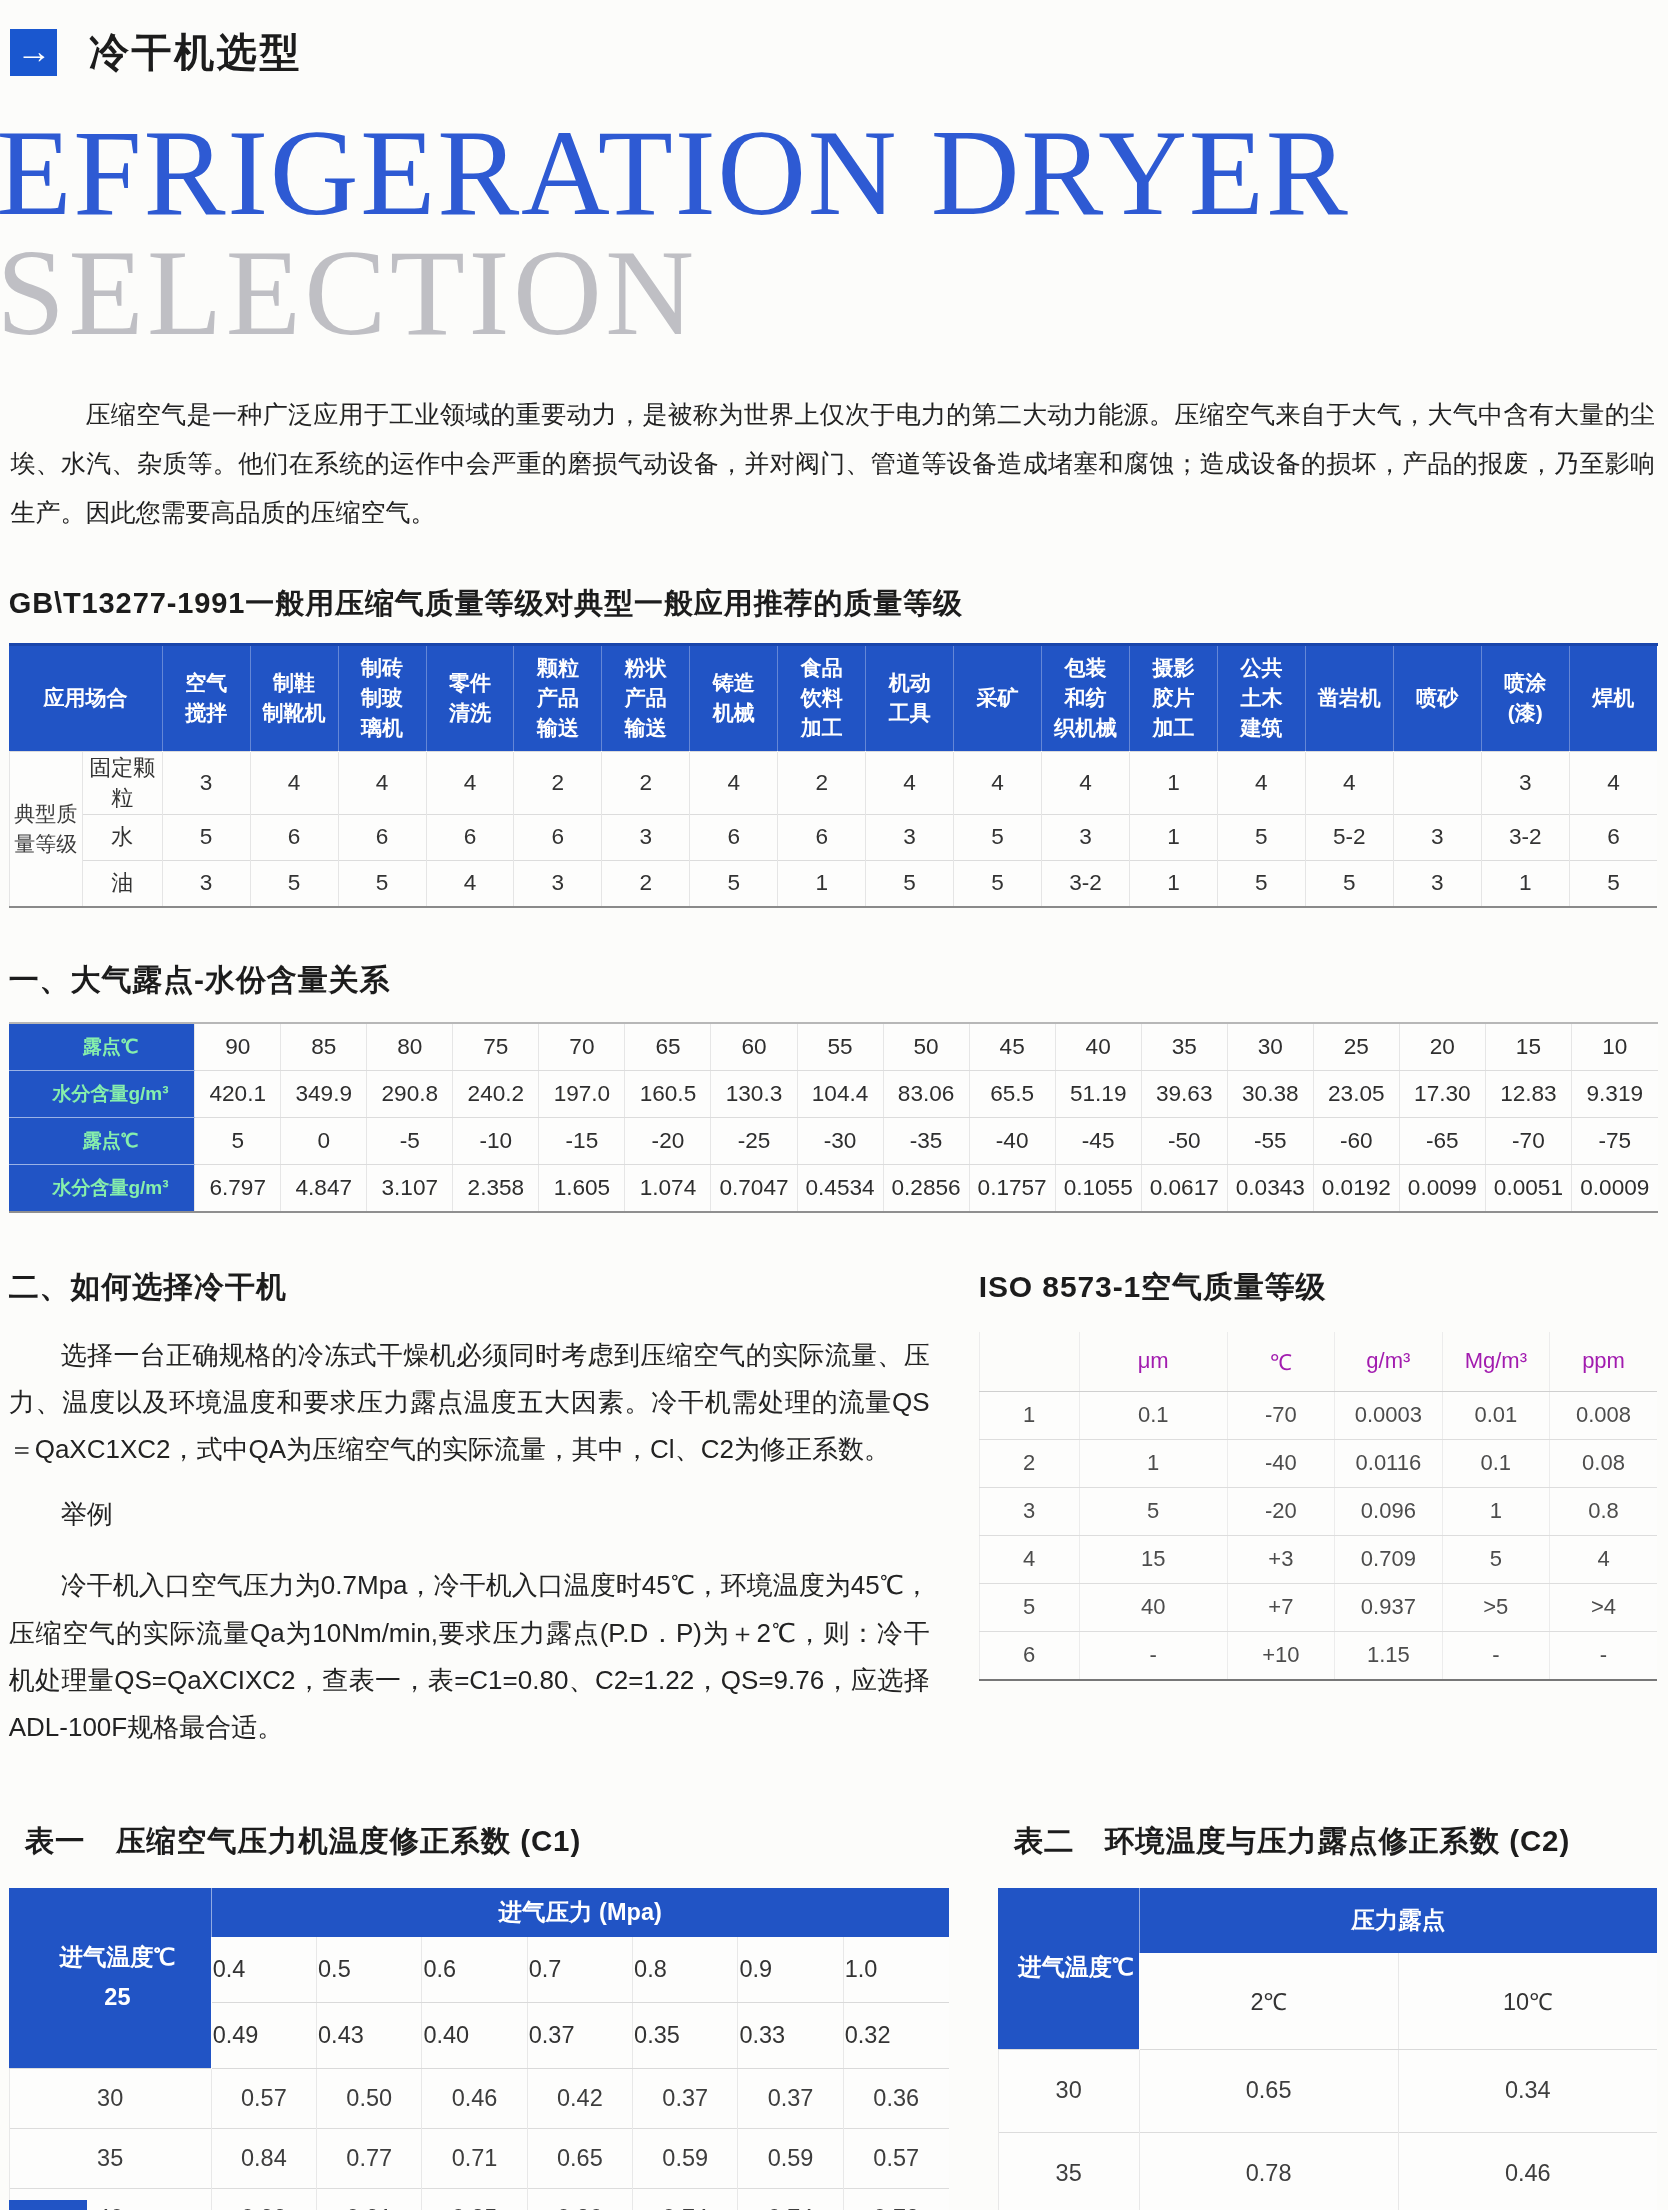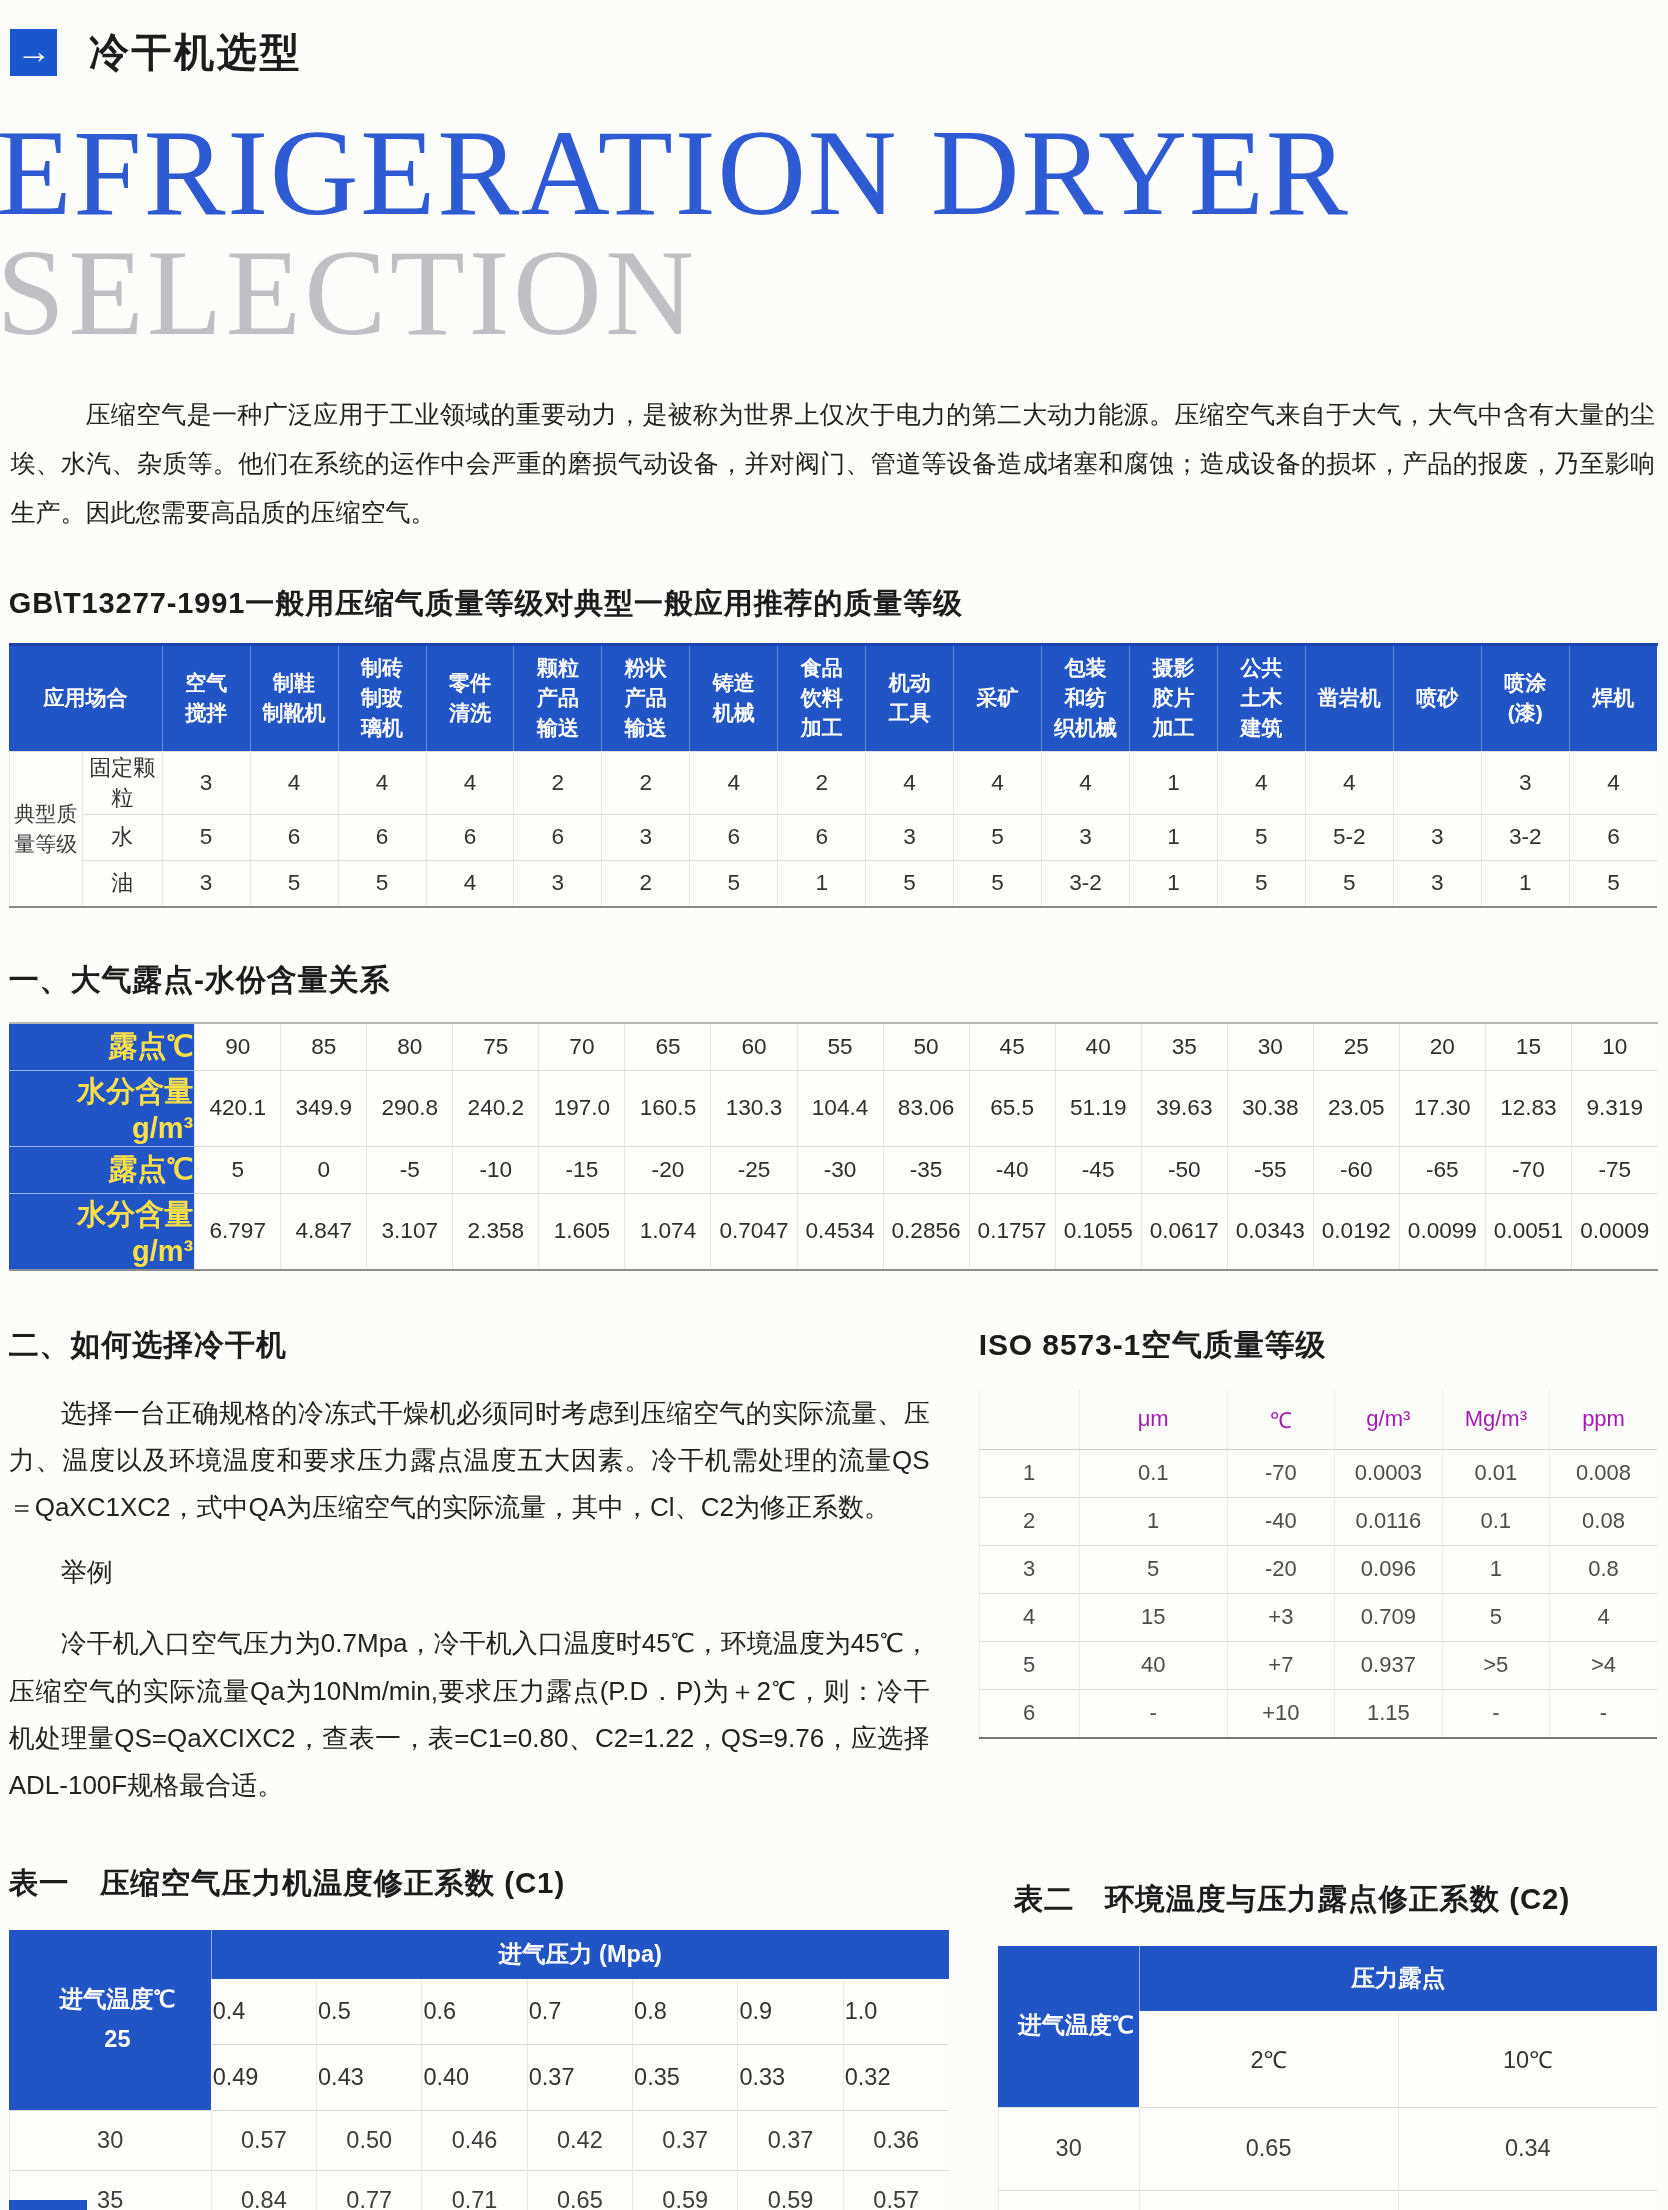--- a/index.html
+++ b/index.html
@@ -24,21 +24,21 @@
   table{border-collapse:collapse;}
   .gb-table{width:1649px;margin:19px 0 0 8.7px;table-layout:fixed;border-bottom:2.6px solid #8a8a8a;}
   .gb-table th.blue{background:#2154c5;color:#fff;border-right:0.9px solid rgba(255,255,255,.3);border-top:3.5px solid #1a46ab;}
   .gb-table thead th{height:103px;font-size:21px;font-weight:700;white-space:pre-line;line-height:1.45;vertical-align:middle;text-align:center;}
   .gb-table thead th.corner{font-size:21px;}
   .gb-table tbody td,.gb-table tbody th{height:43px;font-size:22.6px;font-weight:400;color:#333;text-align:center;border-top:0.9px solid #dcdcdc;border-left:0.9px solid #e5e5e5;background:#fdfdfc;}
   .gb-table tbody th.group{font-size:21px;line-height:1.4;color:#3a3a3a;}
   .gb-table tbody th.rowlabel{font-size:22px;color:#333;}
   
   .dew-table{width:1649px;margin:21px 0 0 8.7px;table-layout:fixed;border-top:2.6px solid #b7b7b7;border-bottom:2.6px solid #8f8f8f;}
-  .dew-table th.lbl{background:#2154c5;color:#fde047;text-align:right;padding-left:19px;font-size:29px;font-weight:700;height:44px;border-bottom:1.7px solid rgba(255,255,255,.55);}
+  .dew-table th.lbl{background:#2154c5;color:#86efac;text-align:center;padding-left:19px;font-size:19px;font-weight:700;height:44px;border-bottom:1.7px solid rgba(255,255,255,.55);}
   .dew-table td{font-size:22.6px;color:#2e2e2e;text-align:center;border-bottom:0.9px solid #dcdcdc;border-left:0.9px solid #e6e6e6;background:#fdfdfc;}
   
   .cols{display:flex;margin:54px 12px 0 8.7px;gap:49px;align-items:flex-start;}
   .col-left{width:921px;flex:0 0 auto;}
   .col-right{flex:1;}
   .body-text{font-size:26px;line-height:1.82;text-align:justify;text-indent:2em;margin:24px 0 0 0;color:#222;}
   .example-label{margin-top:17.4px;}
   
   .iso-table{width:100%;margin-top:24px;table-layout:fixed;border-bottom:2.6px solid #777;}
   .iso-table tr.blue th{background:#2154c5;color:#fff;font-size:23.5px;font-weight:700;height:50px;border-right:0.9px dashed rgba(255,255,255,.45);text-align:center;}
@@ -350,21 +350,21 @@
               <td>-</td>
               <td>-</td>
             </tr>
         </tbody>
       </table>
     </div>
   </div>
 
   <div class="cols">
     <div class="col-left" style="width:940px;">
-      <h2 class="sec-title" style="margin:0;font-size:29.5px;">表一　压缩空气压力机温度修正系数 (C1)</h2>
+      <h2 class="sec-title" style="margin:16px;font-size:29.5px;">表一　压缩空气压力机温度修正系数 (C1)</h2>
       <table class="c1-table">
         <colgroup>
             <col style="width:202px">
           </colgroup>
         <tbody>
           <tr>
             <th class="blue corner" rowspan="3">进气温度℃
 25</th>
             <th class="blue hdr" colspan="7">进气压力 (Mpa)</th>
           </tr>

